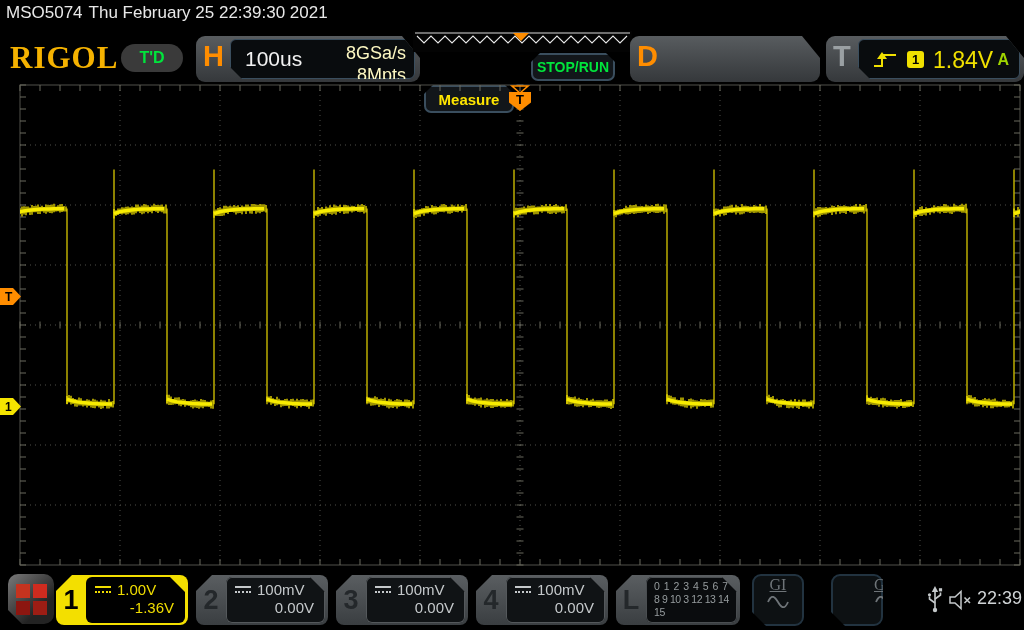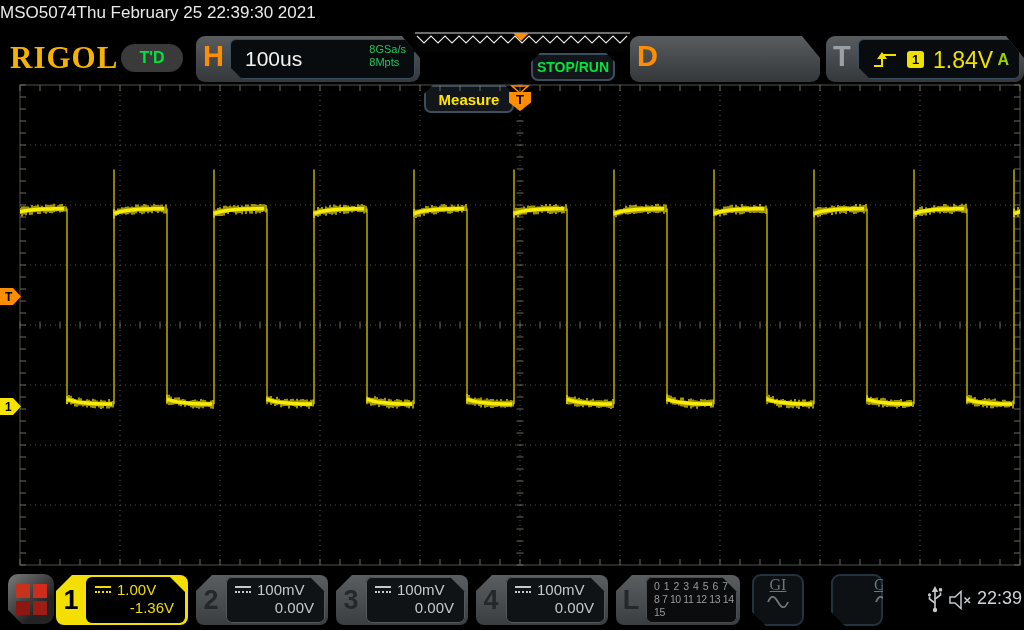--- a/index.html
+++ b/index.html
@@ -3,35 +3,35 @@
 <meta charset="utf-8">
 <style>
   html,body{margin:0;padding:0;background:#000;}
   body{width:1024px;height:630px;position:relative;overflow:hidden;
        font-family:"Liberation Sans",sans-serif;-webkit-font-smoothing:antialiased;}
   .abs{position:absolute;}
 
   
   .titlebar{left:0;top:0;width:1024px;height:28px;background:#000;color:#e8e8e8;
             font-size:17px;line-height:26px;}
-  .titlebar span{}
+  .titlebar span{margin-left:6px;}
   .titlebar .dt{}
 
   
   .logo{left:10px;top:40px;color:#f5b200;font-family:"Liberation Serif",serif;
         font-weight:bold;font-size:31px;letter-spacing:1px;}
   .td-badge{left:121px;top:44px;width:62px;height:28px;border-radius:14px;background:#3a3a3a;
             color:#00e53c;font-weight:bold;font-size:16px;display:flex;align-items:center;justify-content:center;}
   .tab-panel{top:36px;height:46px;background:linear-gradient(#585c5f,#35383b);
              border-radius:9px;clip-path:polygon(0 0,calc(100% - 18px) 0,100% 48%,100% 100%,0 100%);}
   .tab-label{position:absolute;left:7px;top:4px;font-size:29px;font-weight:bold;color:#ff8d00;}
   .tab-inner{position:absolute;top:3px;bottom:3px;background:#090c0e;border:1px solid #3a4e5e;
              border-radius:6px;clip-path:polygon(0 0,100% 0,100% 100%,12px 100%,0 calc(100% - 12px));}
   .tb-main{position:absolute;left:14px;top:0;height:40px;line-height:38px;color:#f2f2f2;font-size:21px;}
-  .tb-rates{position:absolute;right:8px;top:3px;text-align:left;color:#22c55e;font-size:11px;line-height:1.2;}
+  .tb-rates{position:absolute;right:8px;top:3px;text-align:right;color:#fef9c3;font-size:18px;line-height:1.2;}
   .hdr-btn{top:53px;height:28px;background:#12161a;border:2px solid #3a4e5e;border-radius:7px;
            clip-path:polygon(9px 0,calc(100% - 9px) 0,100% 9px,100% 100%,0 100%,0 9px);
            display:flex;align-items:center;justify-content:center;font-weight:bold;box-sizing:border-box;}
   .measure{left:424px;width:90px;color:#ffe600;font-size:15px;margin-top:32px;}
   .stoprun{left:531px;width:84px;color:#00e53c;font-size:14px;}
   .t-label{color:#9aa0a3;}
   .trig-src-box{position:absolute;left:48px;top:11px;width:17px;height:17px;background:#f0e000;
                 border-radius:3px;color:#000;font-size:13px;font-weight:bold;display:flex;
                 align-items:center;justify-content:center;}
   .trig-level{position:absolute;left:74px;top:0;height:40px;line-height:40px;color:#f0e000;font-size:23px;}
@@ -237,21 +237,21 @@
       <span>100mV</span>
       </div>
     <div class="ch-r2">0.00V</div>
   </div>
 </div>
 
 <div class="abs ch-block inactive" style="left:616px;width:124px;">
   <span class="ch-num">L</span>
   <div class="logic-inner">
     <div>0 1 2 3  4 5 6 7</div>
-    <div class="r2">8 7 10 11 12 13 14 15</div>
+    <div class="r2">8 9 10 3 12 13 14 15</div>
   </div>
 </div>
 
 <div class="abs gen-block" style="left:752px;">
   <span class="glabel">GI</span>
   <svg width="24" height="12" viewBox="0 0 24 12">
     <path d="M2 6 C5 -1 8 -1 12 6 C16 13 19 13 22 6" stroke="#6e7478" stroke-width="1.8" fill="none"></path>
   </svg>
 </div>
 <div class="abs gen-block" style="left:831px;padding-left:41px;">

